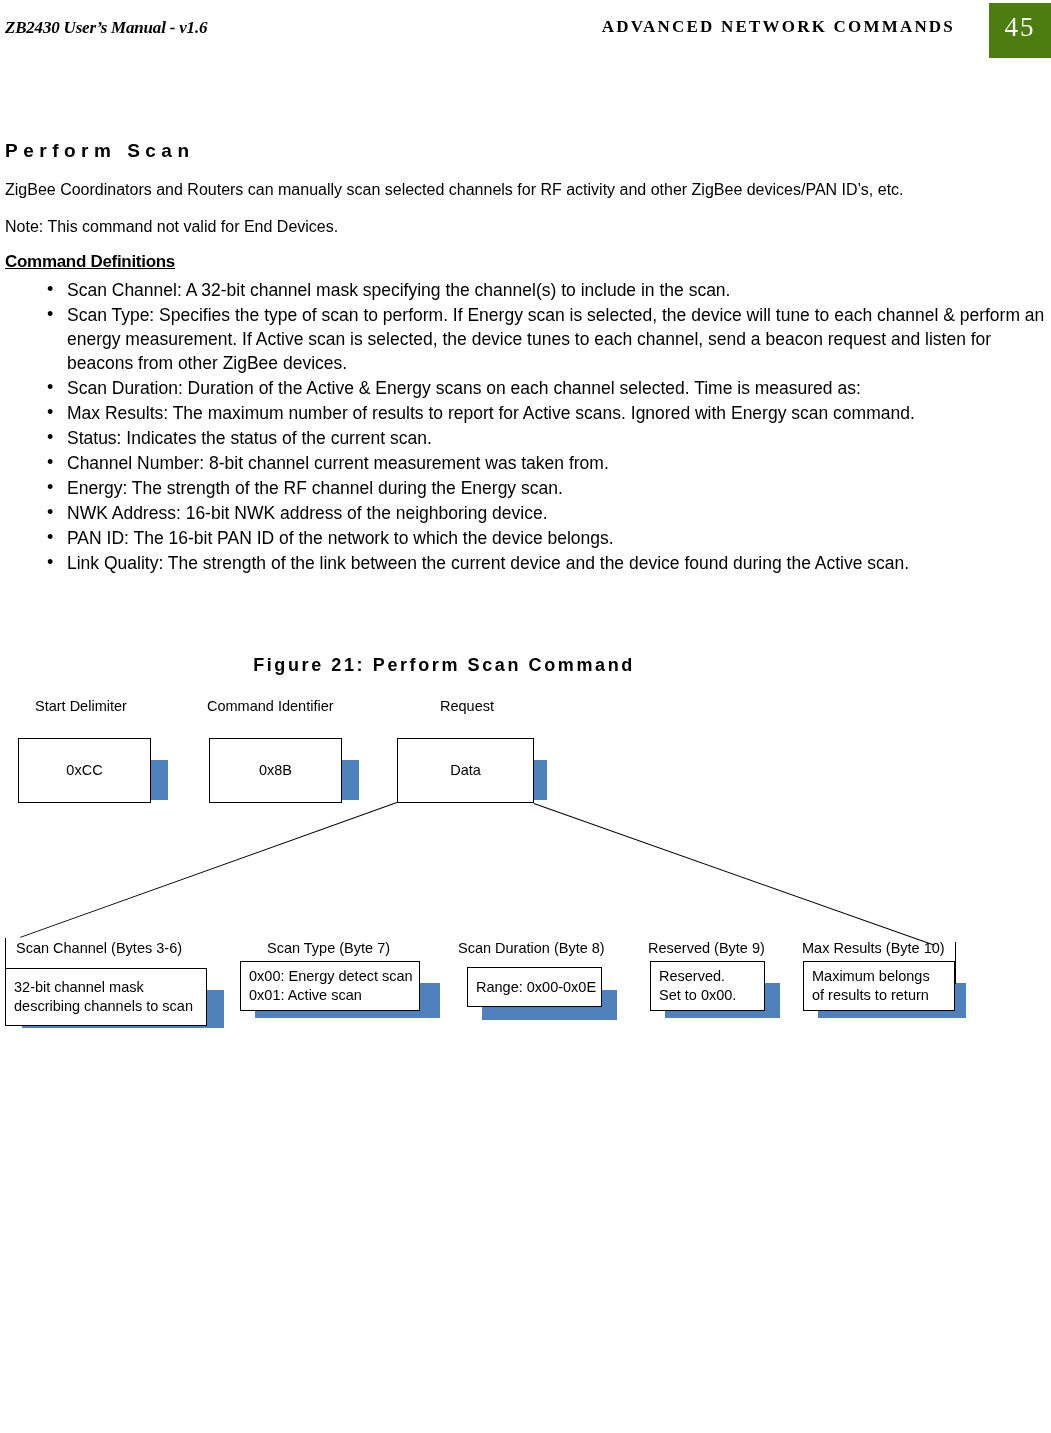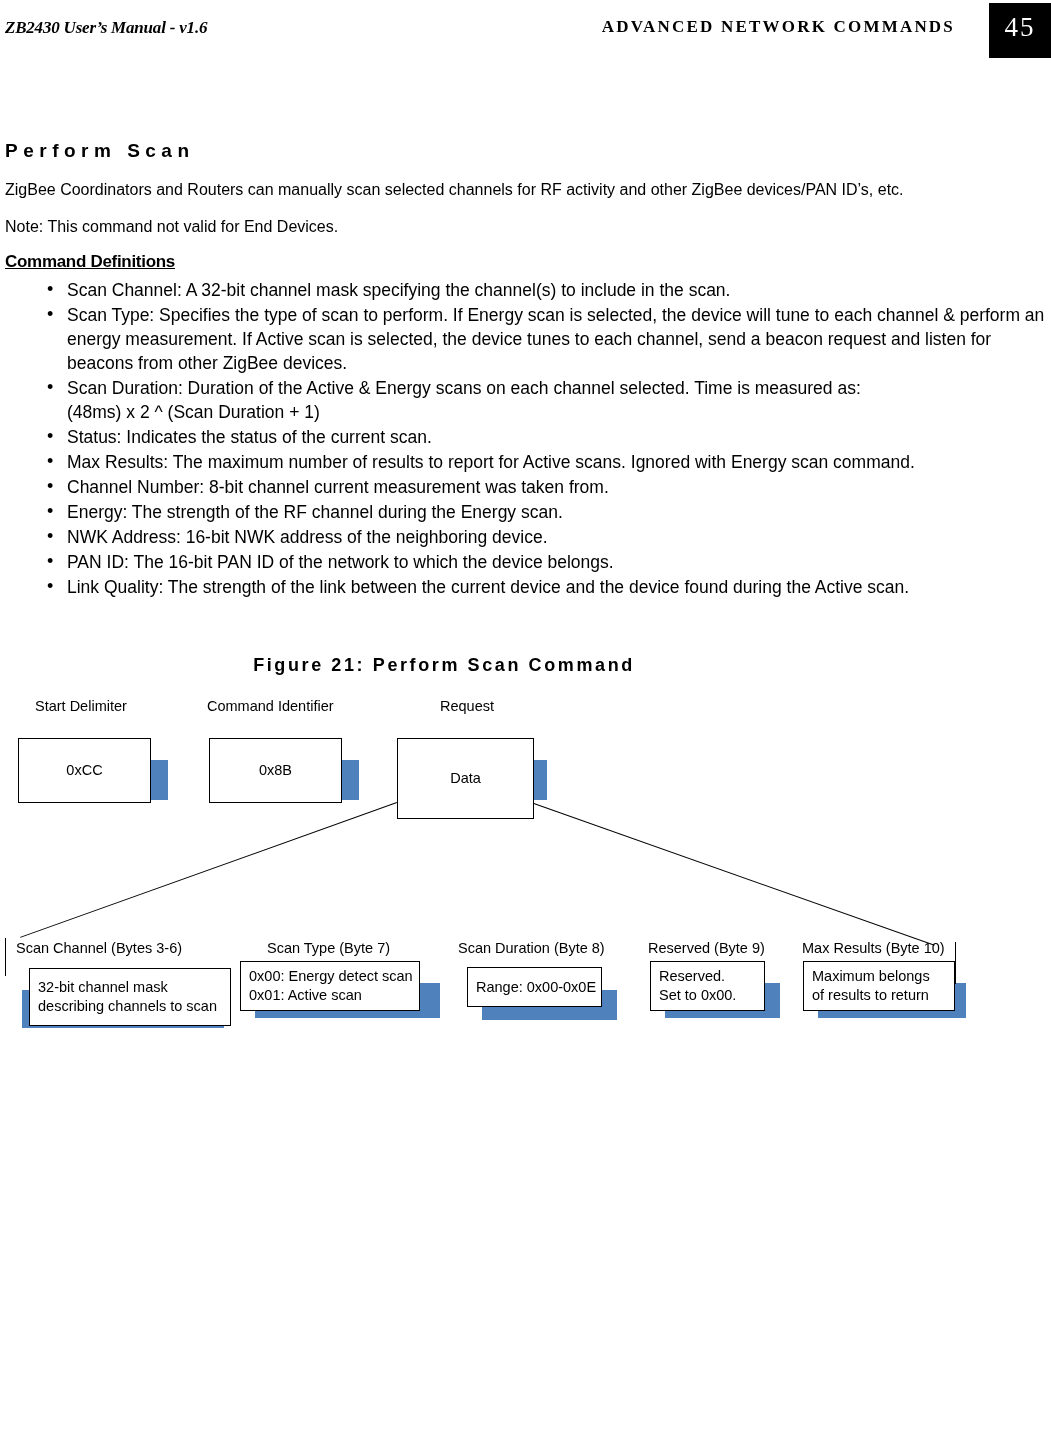--- a/index.html
+++ b/index.html
@@ -40,21 +40,21 @@
     font-weight: bold;
     font-size: 17px;
     letter-spacing: 2.2px;
     color: #000;
     white-space: nowrap;
   }
   .hdr-pagebox {
     position: absolute;
     left: 989px; top: 3px;
     width: 62px; height: 55px;
-    background: #000000;
+    background: #4d7c0f;
   }
   .hdr-pagenum {
     position: absolute;
     left: 0; top: 9px;
     width: 62px;
     text-align: center;
     font-family: "Liberation Serif", serif;
     font-size: 27px;
     letter-spacing: 2px;
     color: #ffffff;
@@ -230,24 +230,23 @@
     <span>This command not valid for End Devices.</span>
   </p>
 
   <div class="cmd-defs">Command Definitions</div>
 
   <ul class="bullets">
     <li><span>Scan Channel: A 32-bit channel mask specifying the channel(s) to include in the scan.</span></li>
     <li><span>Scan Type: Specifies the type of scan to perform.  If Energy scan is selected, the device will tune to each channel &amp; perform an energy measurement.  If Active scan is selected, the device tunes to each channel, send a beacon request and listen for beacons from other ZigBee devices.</span></li>
     <li>
       <span>Scan Duration: Duration of the Active &amp; Energy scans on each channel selected.  Time is measured as:</span>
-      <span class="cont-line">(48ms) x 2 ^ (Scan Duration + 1)</span>
     </li>
+    <li><span>Max Results: The maximum number of results to report for Active scans.  Ignored with Energy scan command.</span></li>
     <li><span>Status:  Indicates the status of the current scan.</span></li>
-    <li><span>Max Results: The maximum number of results to report for Active scans.  Ignored with Energy scan command.</span></li>
     <li><span>Channel Number: 8-bit channel current measurement was taken from.</span></li>
     <li><span>Energy: The strength of the RF channel during the Energy scan.</span></li>
     <li><span>NWK Address: 16-bit NWK address of the neighboring device.</span></li>
     <li><span>PAN ID: The 16-bit PAN ID of the network to which the device belongs.</span></li>
     <li><span>Link Quality: The strength of the link between the current device and the device found during the Active scan.</span></li>
   </ul>
 </div>
 
 <div class="figure-title">Figure 21: Perform Scan Command</div>
 
@@ -265,27 +264,27 @@
   </div>
 
   <div class="dg-label" style="left:207px; top:8px;">Command Identifier</div>
   <div class="dg-shadow" style="left:224px; top:70px; width:135px; height:40px;"></div>
   <div class="dg-box centered" style="left:209px; top:48px; width:133px; height:65px;">
     <span class="bx-text">0x8B</span>
   </div>
 
   <div class="dg-label" style="left:440px; top:8px;">Request</div>
   <div class="dg-shadow" style="left:412px; top:70px; width:135px; height:40px;"></div>
-  <div class="dg-box centered" style="left:397px; top:48px; width:137px; height:81px;">
+  <div class="dg-box centered" style="left:397px; top:48px; width:137px; height:65px;">
     <span class="bx-text">Data</span>
   </div>
 
   <div class="dg-label" style="left:16px; top:250px;">Scan Channel (Bytes 3-6)</div>
   <div class="dg-shadow" style="left:22px; top:300px; width:202px; height:38px;"></div>
-  <div class="dg-box lefted" style="left:5px; top:278px; width:202px; height:58px;margin-left:24px;">
+  <div class="dg-box lefted" style="left:5px; top:278px; width:202px; height:58px;">
     <span class="bx-text">32-bit channel mask
 describing channels to scan</span>
   </div>
 
   <div class="dg-label" style="left:267px; top:250px;">Scan Type (Byte 7)</div>
   <div class="dg-shadow" style="left:255px; top:293px; width:185px; height:35px;"></div>
   <div class="dg-box lefted" style="left:240px; top:271px; width:180px; height:50px;">
     <span class="bx-text">0x00: Energy detect scan
 0x01: Active scan</span>
   </div>

